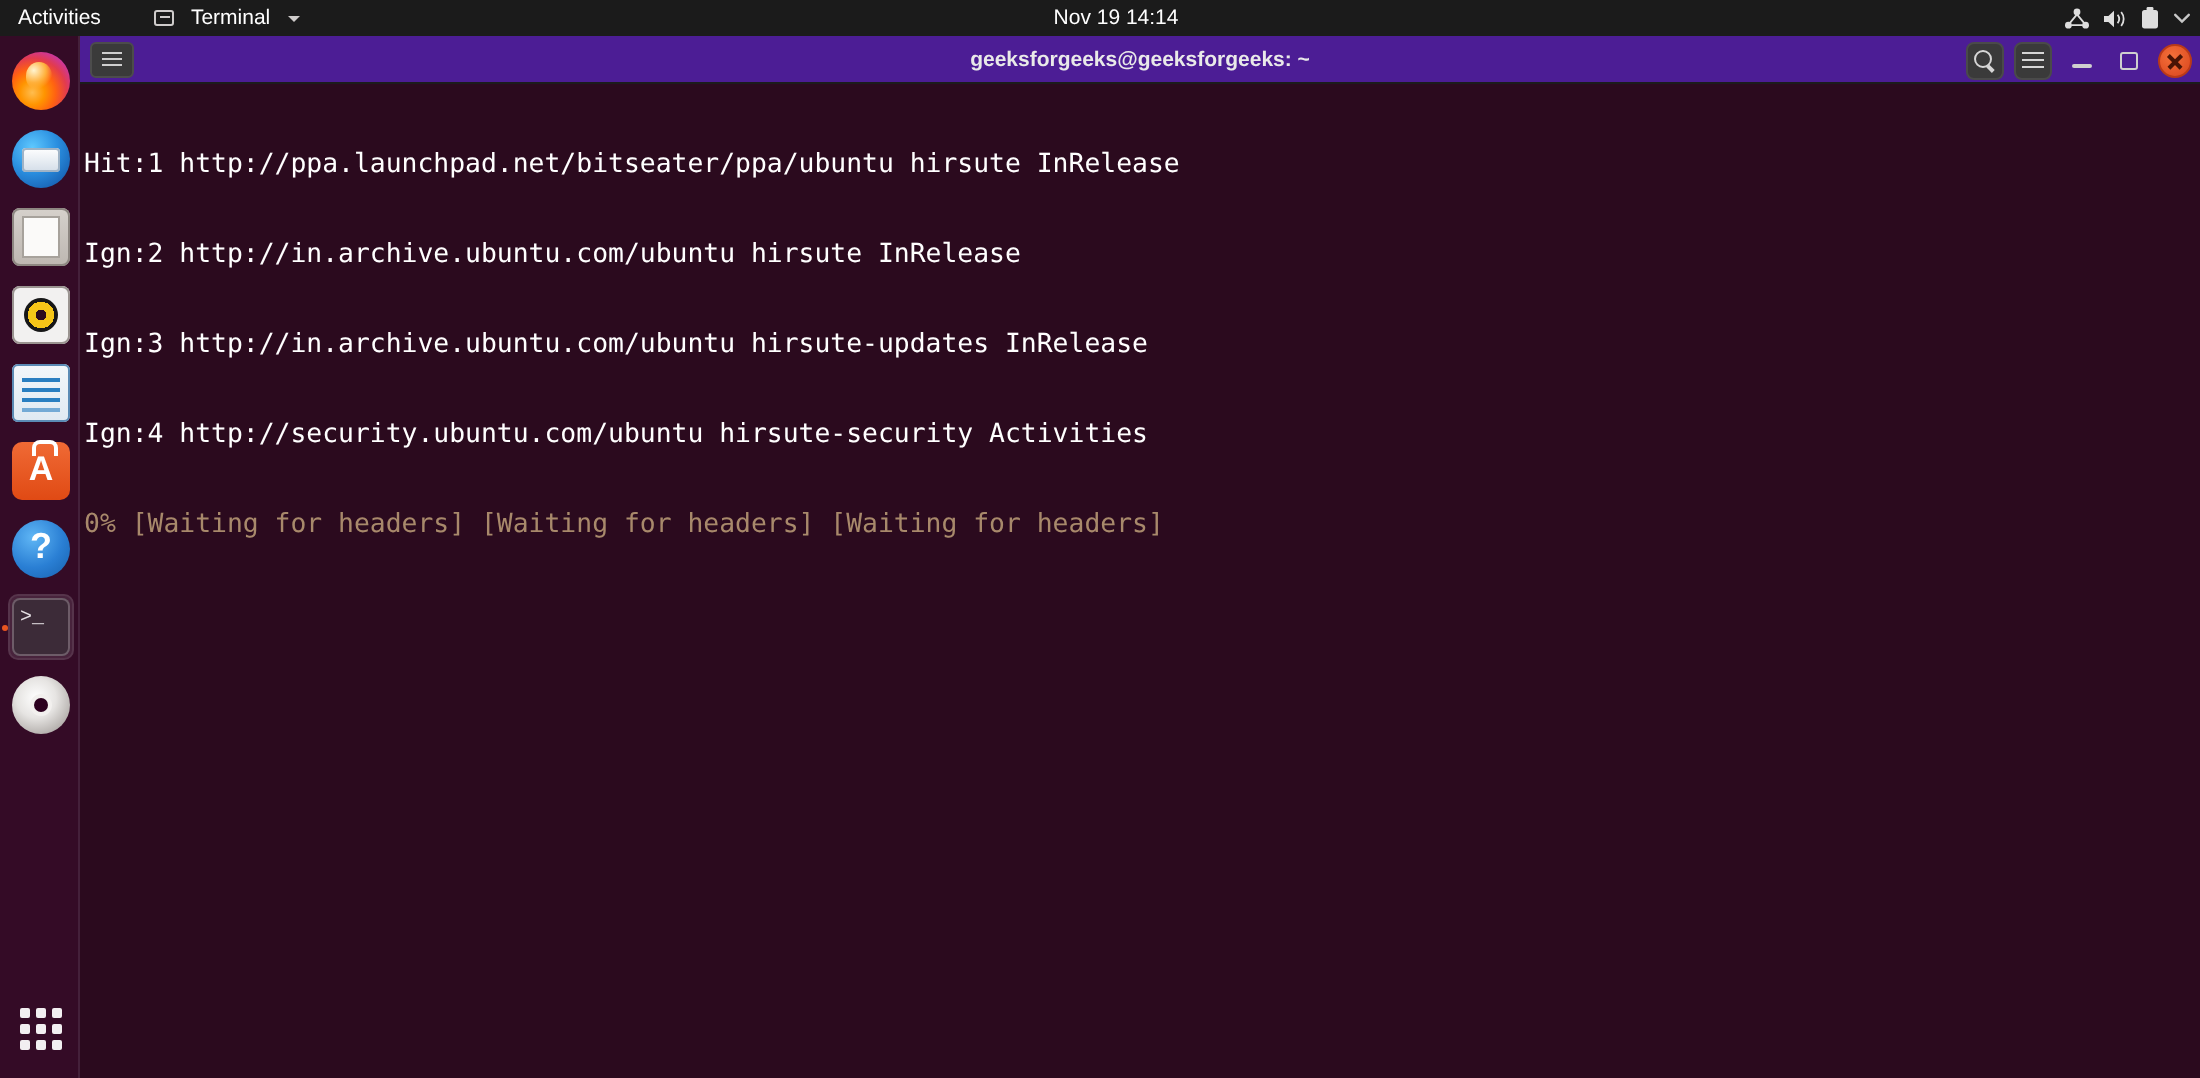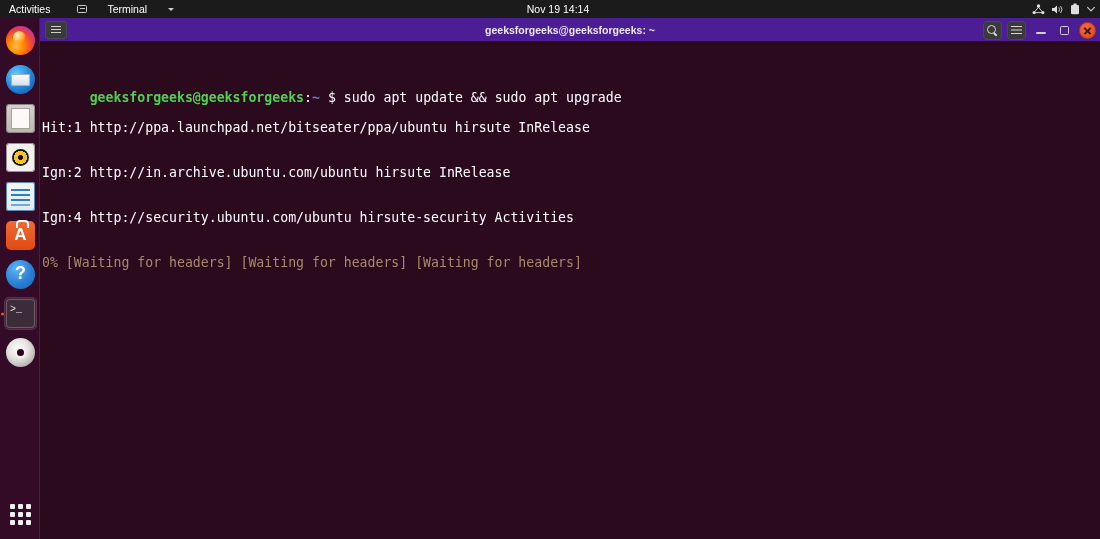--- a/index.html
+++ b/index.html
@@ -20,21 +20,21 @@
     font-size: 10.5px;
     z-index: 40;
   }
   .tb-left { display: flex; align-items: center; height: 18px; }
   #activities-button {
     padding: 0 8px 0 9px; height: 18px;
     display: flex; align-items: center;
     font-size: 10.5px; color: #ffffff;
   }
   #app-menu {
-    display: flex; align-items: center; gap: 20px;
+    display: flex; align-items: center; gap: 8px;
     padding: 0 7px; height: 18px; margin-left: 12px;
     color: #ffffff; font-size: 10.5px;
   }
   .app-win-icon {
     width: 10px; height: 8px;
     border: 1px solid #cfcccb; border-radius: 1.5px;
     position: relative;
   }
   .app-win-icon::after {
     content: ""; position: absolute; left: 1.5px; top: 1.5px;
@@ -329,21 +329,19 @@
       <div class="ctlbtn flat">
         <span class="glyph-max"></span>
       </div>
       <div class="ctlbtn close">
         <span class="glyph-close"></span>
       </div>
     </div>
   </div>
 
   <div id="terminal-body">
-    <div class="line">
-      <span class="c-user">geeksforgeeks@geeksforgeeks</span><span class="c-colon">:</span><span class="c-path">~</span><span class="c-prompt"> </span><span class="c-prompt">$</span><span class="c-out"> </span><span class="c-out">sudo apt update &amp;&amp; sudo apt upgrade</span>
-    </div>
     <div class="line c-out">Hit:1 http://ppa.launchpad.net/bitseater/ppa/ubuntu hirsute InRelease</div>
     <div class="line c-out">Ign:2 http://in.archive.ubuntu.com/ubuntu hirsute InRelease</div>
+    <div class="line c-out">Ign:3 http://in.archive.ubuntu.com/ubuntu hirsute-updates InRelease</div>
     <div class="line c-out">Ign:4 http://security.ubuntu.com/ubuntu hirsute-security Activities</div>
     <div class="line c-dim">0% [Waiting for headers] [Waiting for headers] [Waiting for headers]</div>
   </div>
 </div>
 
 </body></html>

